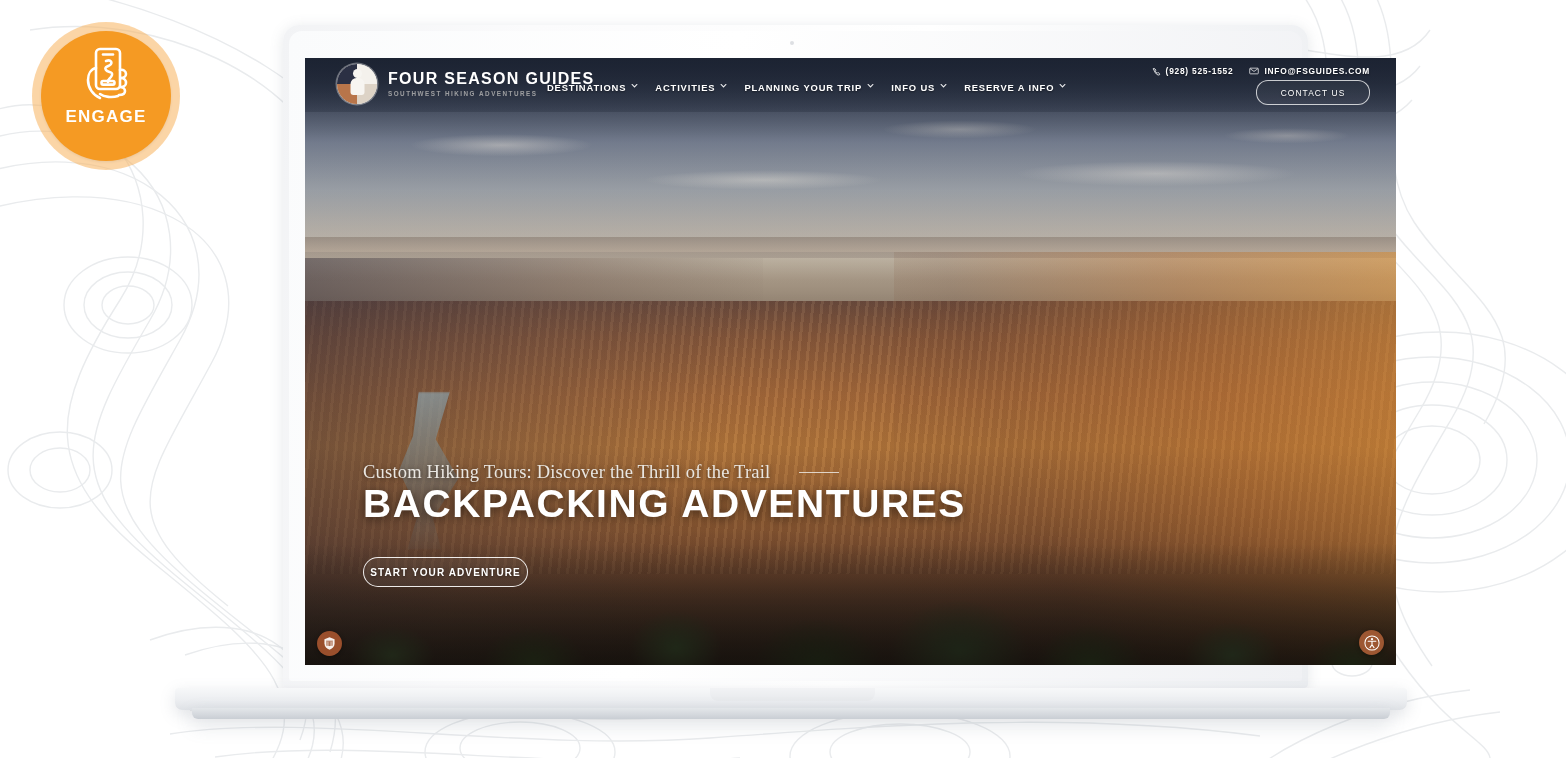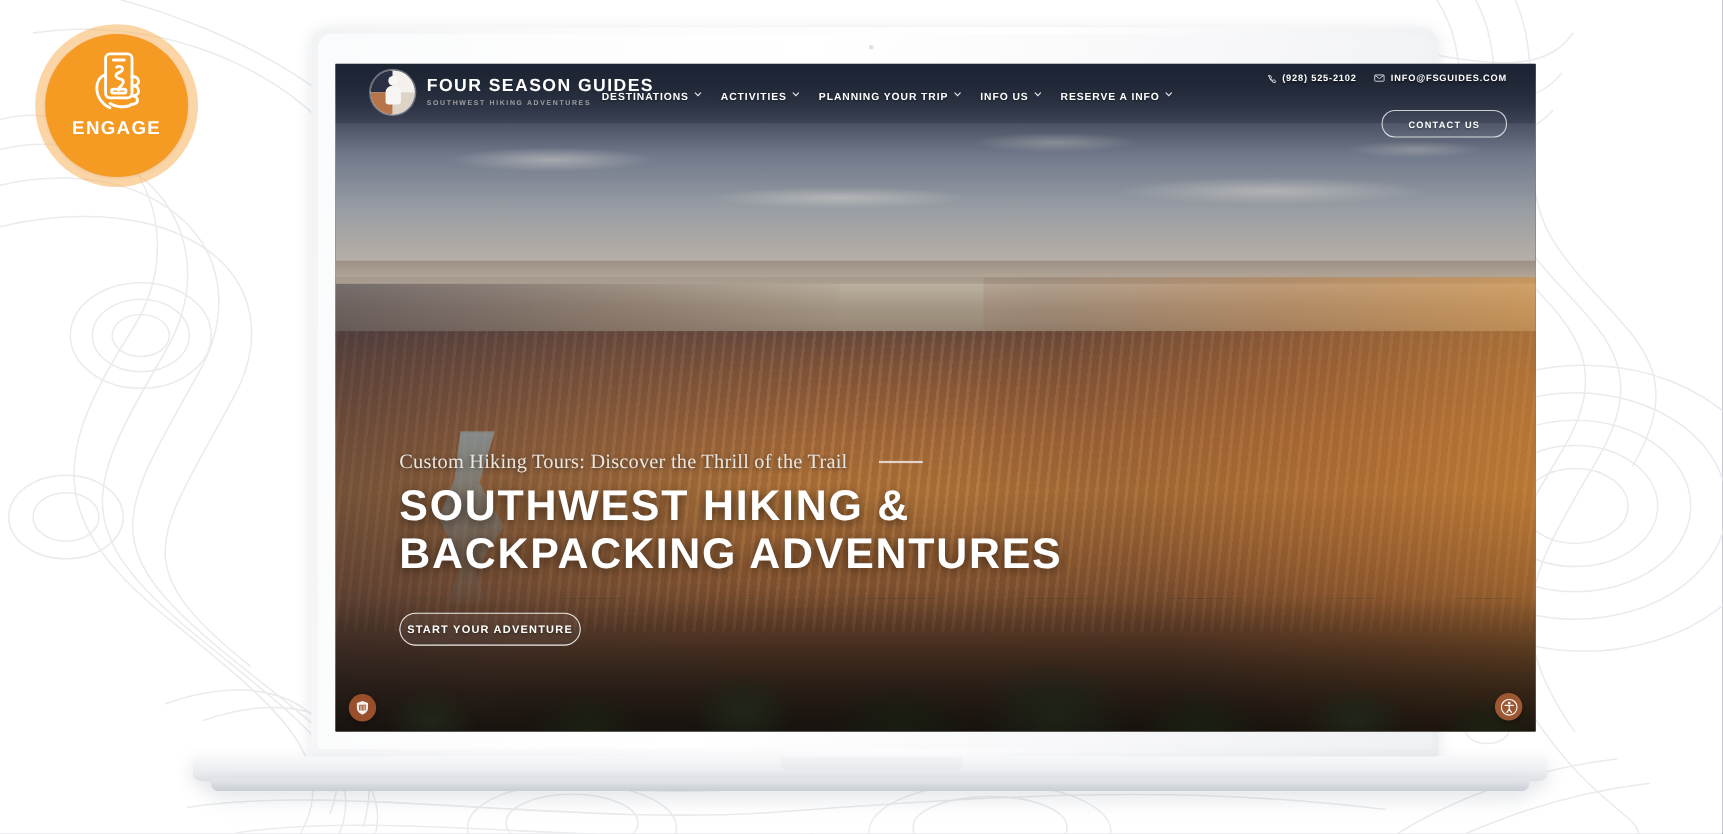--- a/index.html
+++ b/index.html
@@ -190,25 +190,25 @@
     color:#ffffff;font-size:9.4px;font-weight:bold;letter-spacing:.85px;white-space:nowrap;
     text-shadow:0 1px 2px rgba(0,0,0,.45);
   }
   .caret{width:7px;height:7px;flex:none;opacity:.9;}
 
   .hdr-right{position:absolute;right:26px;top:8px;text-align:right;}
   .contact-line{display:flex;align-items:center;justify-content:flex-end;gap:16px;}
   .ci{display:flex;align-items:center;gap:5px;color:#ffffff;font-size:8.4px;font-weight:bold;letter-spacing:.75px;white-space:nowrap;text-shadow:0 1px 2px rgba(0,0,0,.5);cursor:pointer;}
   .ci svg{opacity:.9;flex:none;}
   .contact-btn{
-    margin-top:24px;margin-left:auto;
+    margin-top:4px;margin-left:auto;
     width:112px;height:23px;border-radius:12px;
     border:1.2px solid rgba(255,255,255,.75);
     display:flex;align-items:center;justify-content:center;
-    color:#ffffff;font-size:8.4px;font-weight:bold;letter-spacing:1.1px;
+    color:#ffffff;font-size:8.4px;font-weight:normal;letter-spacing:1.1px;
     cursor:pointer;background:rgba(255,255,255,.04);
     text-shadow:0 1px 2px rgba(0,0,0,.4);
   }
 
   
   .hero-copy{position:absolute;left:58px;bottom:78px;z-index:6;}
   .eyebrow-row{display:flex;align-items:center;gap:29px;}
   .eyebrow{
     color:#e9e6e1;font-family:"Liberation Serif",serif;font-size:18.5px;
     letter-spacing:.2px;white-space:nowrap;
@@ -377,40 +377,39 @@
               </svg>
           </div>
         </nav>
 
         <div class="hdr-right">
           <div class="contact-line">
             <div class="ci">
               <svg width="9" height="9" viewBox="0 0 12 12" fill="none" stroke="#fff" stroke-width="1.2" stroke-linecap="round">
                   <path d="M2 2.5 q1-1 2 0 l1 1.4 q.4.6-.2 1.1 l-.6.5 q1 2 2.6 2.8 l.5-.6 q.5-.6 1.1-.2 l1.4 1 q1 1 0 2 q-1.4 1-4-1.2 T2 2.5 z"></path>
                 </svg>
-              <span>(928) 525-2102</span>
+              <span>(928) 525-1552</span>
             </div>
             <div class="ci">
               <svg width="10" height="8" viewBox="0 0 14 10" fill="none" stroke="#fff" stroke-width="1.1">
                   <rect x="1" y="1" width="12" height="8" rx="1"></rect>
                   <path d="M1.4 1.6 L7 5.6 L12.6 1.6"></path>
                 </svg>
               <span>INFO@FSGUIDES.COM</span>
             </div>
           </div>
           <div class="contact-btn">CONTACT US</div>
         </div>
       </div>
 
       <div class="hero-copy">
         <div class="eyebrow-row">
           <div class="eyebrow">Custom Hiking Tours: Discover the Thrill of the Trail</div>
           <div class="eyebrow-rule"></div>
         </div>
-        <div class="hero-h1">SOUTHWEST HIKING &amp;</div>
         <div class="hero-h1" style="margin-top:-2px">BACKPACKING ADVENTURES</div>
         <div class="cta-btn">START YOUR ADVENTURE</div>
       </div>
 
       <div class="trust-badge">
         <svg width="15" height="15" viewBox="0 0 16 16" fill="none" stroke="#fff" stroke-width="1.1">
           <path d="M8 1.3 L13.4 3.4 V8 c0 3.4 -2.6 5.6 -5.4 6.6 C5.2 13.6 2.6 11.4 2.6 8 V3.4 Z" fill="rgba(255,255,255,.92)" stroke="none"></path>
           <g stroke="#9a4f2c" stroke-width=".85">
             <line x1="5.2" y1="6.2" x2="5.2" y2="10.4"></line>
             <line x1="6.6" y1="6.0" x2="6.6" y2="10.6"></line>

